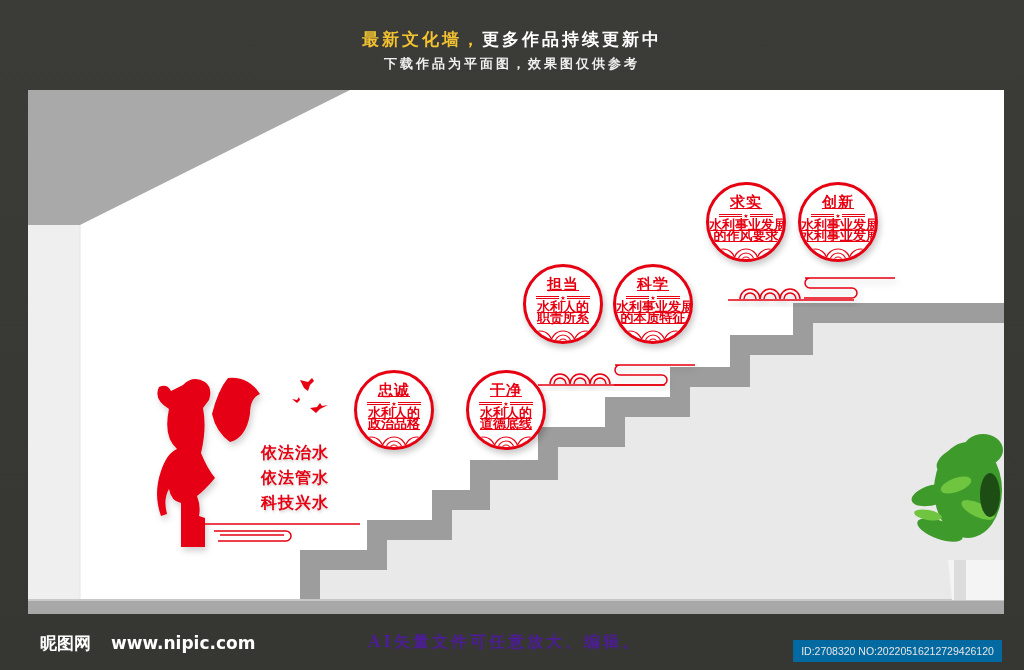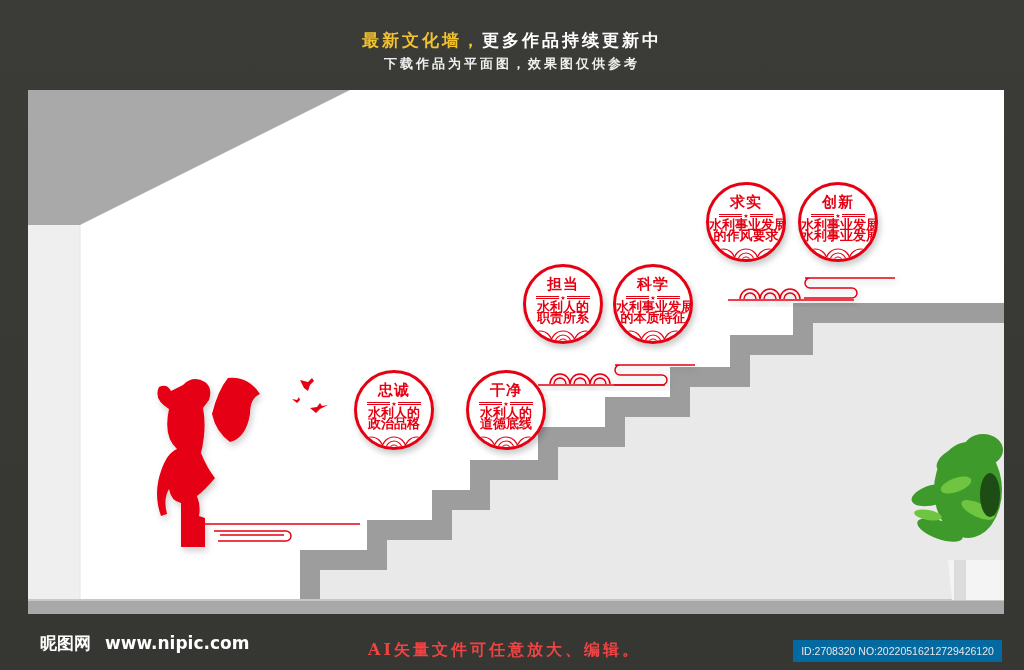--- a/index.html
+++ b/index.html
@@ -4,62 +4,62 @@
 <style>
   html, body { margin: 0; padding: 0; }
   body {
     width: 1024px; height: 670px; overflow: hidden; position: relative;
     background: linear-gradient(180deg, #3b3b37 0%, #363632 100%);
     font-family: "DejaVu Sans", "Liberation Sans", sans-serif;
   }
   .top-banner { position: absolute; left: 0; top: 30px; width: 1024px; text-align: center; }
   .headline {
     font-size: 17px; font-weight: bold; letter-spacing: 3px; color: #ffffff;
-    font-family: Liberation Sans, sans-serif; line-height: 22px;
+    font-family: Liberation Mono, monospace; line-height: 22px;
   }
   .headline .hl-accent { color: #f2c230; }
   .subline {
     margin-top: 4px; font-size: 13px; font-weight: bold; letter-spacing: 3px;
     color: #f0f0f0; font-family: "DejaVu Serif", serif; line-height: 16px;
   }
   .scene {
     position: absolute; left: 28px; top: 90px; width: 976px; height: 524px;
     background: #ffffff; overflow: hidden;
   }
   .scene svg.bg { position: absolute; left: 0; top: 0; }
   .sign-text {
     position: absolute; left: 233px; top: 350px; color: #e60012;
     font-size: 16px; font-weight: bold; line-height: 25px; letter-spacing: 1px;
     text-shadow: 1px 2px 3px rgba(0,0,0,0.18);
   }
   .badge {
     position: absolute; width: 80px; height: 80px; border-radius: 50%;
     border: 3px solid #e60012; background: #ffffff; box-sizing: border-box;
     box-shadow: 2px 4px 6px rgba(0,0,0,0.22); overflow: hidden;
-    text-align: center; color: #e60012;
+    text-align: center; color: #e60012; text-decoration: underline;
   }
   .badge .b-title { font-size: 15px; font-weight: bold; line-height: 17px; margin-top: 9px; letter-spacing: 1px; }
   .badge .b-divider { position: relative; height: 7px; margin: 1px 10px 0; }
   .badge .b-divider::before, .badge .b-divider::after {
     content: ""; position: absolute; top: 2px; width: 23px; height: 3px;
     border-top: 1px solid #e60012; border-bottom: 1px solid #e60012; box-sizing: border-box;
   }
   .badge .b-divider::before { left: 0; }
   .badge .b-divider::after { right: 0; }
   .badge .b-star { font-size: 6px; line-height: 7px; display: block; }
   .badge .b-line { font-size: 13px; font-weight: bold; line-height: 11px; white-space: nowrap; }
   .badge svg.waves { position: absolute; left: 0; bottom: -2px; }
   .footer-site {
     position: absolute; left: 16px; top: 632px; color: #ffffff; font-size: 17px;
     font-weight: bold; letter-spacing: 0px;
   }
-  .footer-site .site-cn { font-family: "DejaVu Serif", serif; margin-right: 14px; padding-left: 24px; }
+  .footer-site .site-cn { font-family: "DejaVu Serif", serif; margin-right: 20px; padding-left: 24px; }
   .footer-note {
-    position: absolute; left: 368px; top: 632px; color: #ef4444; font-size: 16px;
-    font-weight: bold; letter-spacing: 3px; font-family: "DejaVu Serif", serif; margin-top: 8px;
+    position: absolute; left: 368px; top: 632px; color: #4c1d95; font-size: 16px;
+    font-weight: bold; letter-spacing: 3px; font-family: "DejaVu Serif", serif;
   }
   .footer-id {
     position: absolute; left: 793px; top: 640px; width: 209px; height: 22px;
     background: #0369a1; color: #e6e6e6; font-size: 10.5px; line-height: 22px;
     text-align: center; font-family: "Liberation Sans", sans-serif;
   }
 </style>
 </head>
 <body>
 
@@ -132,20 +132,25 @@
         <ellipse cx="928" cy="395" rx="16" ry="7" transform="rotate(-20 928 395)"></ellipse>
         <ellipse cx="950" cy="420" rx="18" ry="7" transform="rotate(25 950 420)"></ellipse>
         <ellipse cx="900" cy="425" rx="14" ry="5" transform="rotate(10 900 425)"></ellipse>
       </g>
       <g fill="#1d4d14">
         <ellipse cx="962" cy="405" rx="10" ry="22"></ellipse>
       </g>
     </g>
   </svg>
 
+  <div class="sign-text">
+    <div>依法治水</div>
+    <div>依法管水</div>
+    <div>科技兴水</div>
+  </div>
 
   <div class="badge" style="left:326px; top:280px;">
     <div class="b-title">忠诚</div>
     <div class="b-divider">
         <span class="b-star">★</span>
       </div>
     <div class="b-line">水利人的</div>
     <div class="b-line">政治品格</div>
     <svg class="waves" width="74" height="18" viewBox="0 0 74 18">
         <g fill="none" stroke="#e60012" stroke-width="1.2">

